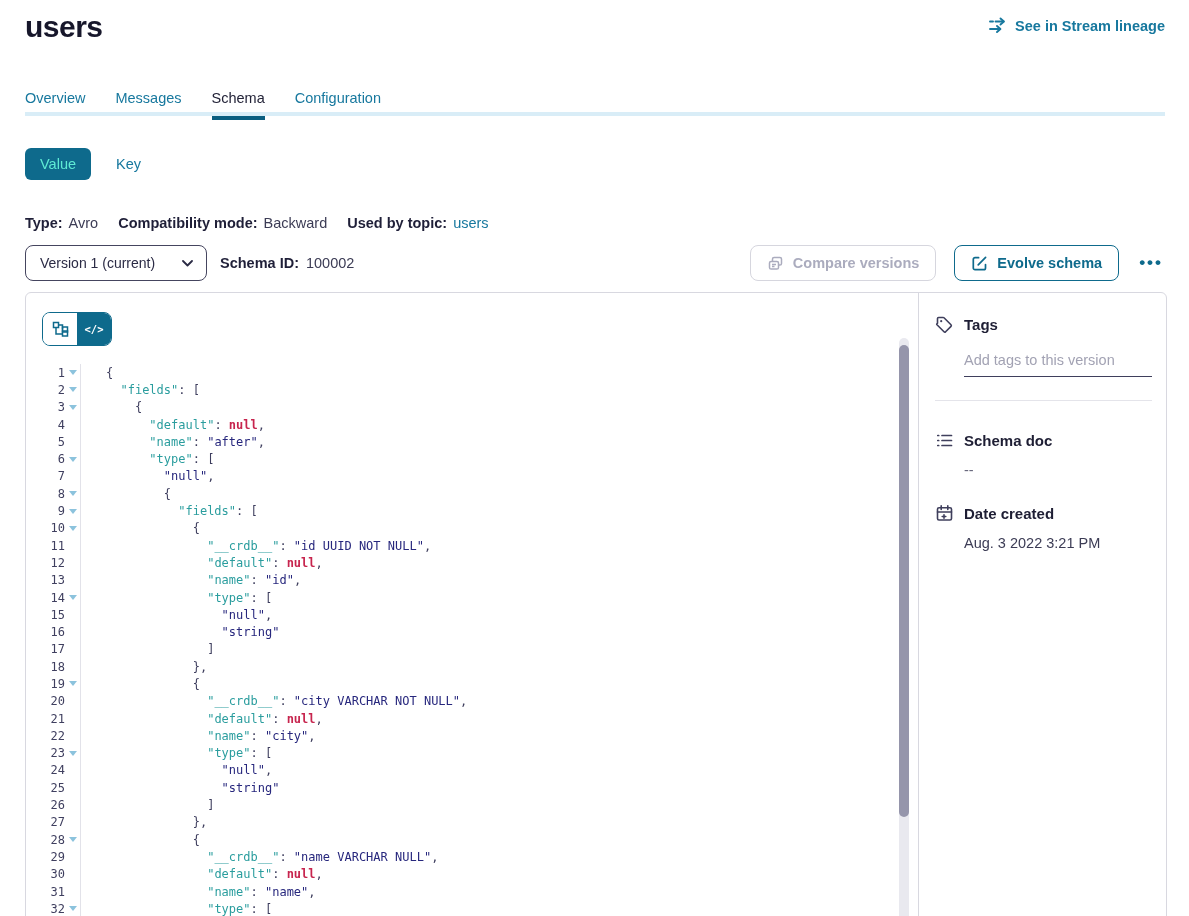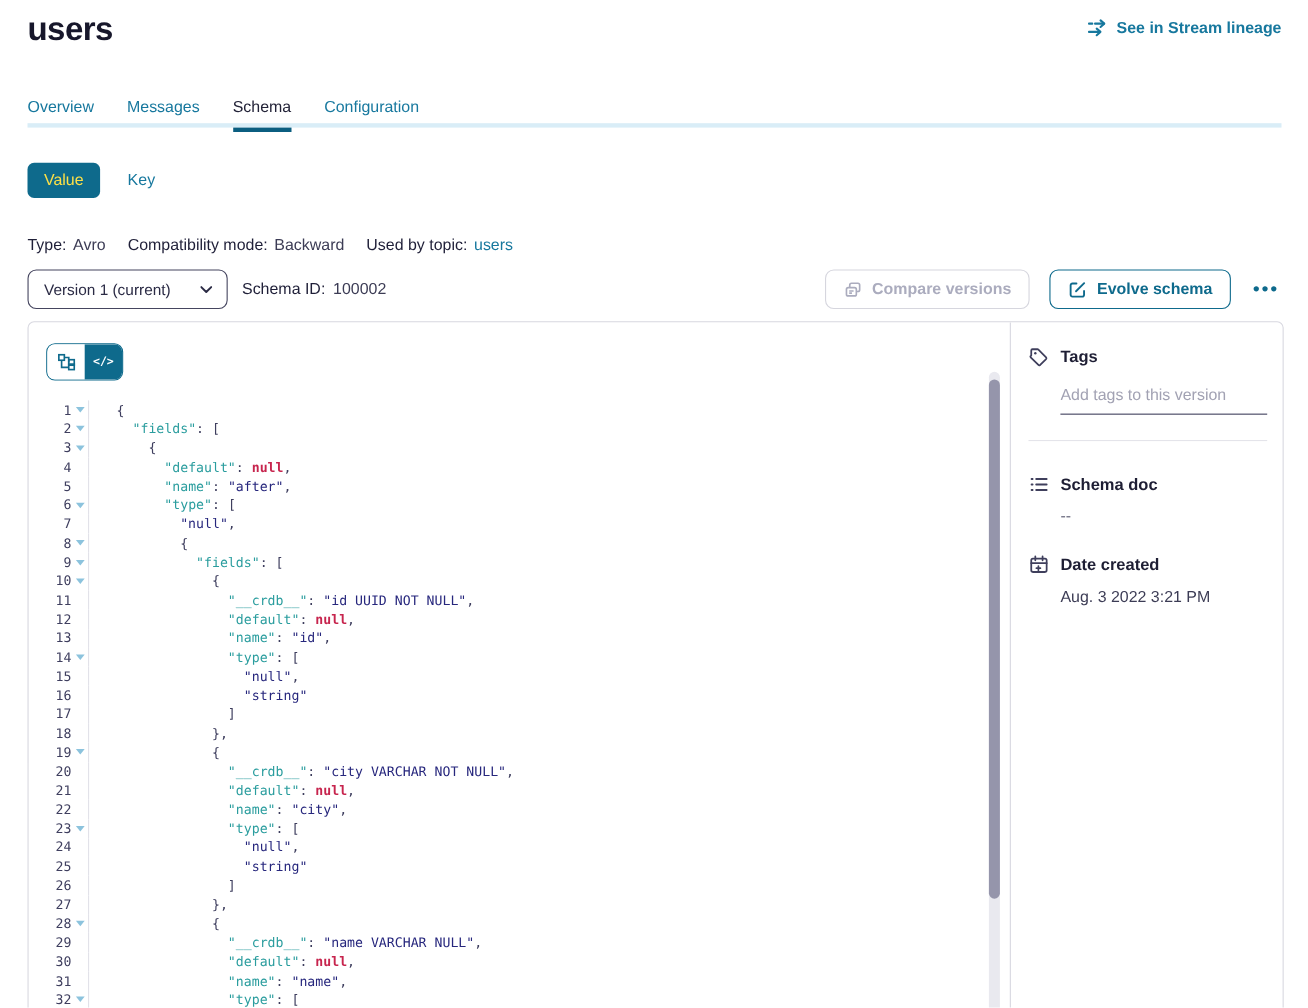--- a/index.html
+++ b/index.html
@@ -12,27 +12,27 @@
   .lineage { display:flex; align-items:center; gap:8px; color:#17789e;
     font-size:14.5px; font-weight:600; margin-top:6px; cursor:pointer; }
 
   .tabs { position:relative; margin:46px 24px 0 25px; display:flex; gap:30px; }
   .tabs .track { position:absolute; left:0; right:0; bottom:0; height:4px; background:#d9edf7; }
   .tab { position:relative; font-size:14.5px; color:#17789e; padding-bottom:10px; cursor:pointer; z-index:1; }
   .tab.active { color:#232338; }
   .tab.active .active-bar { position:absolute; left:0; right:0; bottom:-4px; height:4px; background:#0b5e80; }
 
   .toggle-row { margin:32px 0 0 25px; display:flex; align-items:center; }
-  .btn-value { background:#0e6a8c; color:#fde047; border:none; border-radius:6px;
+  .btn-value { background:#0e6a8c; color:#5eead4; border:none; border-radius:6px;
     font-size:14.5px; padding:8px 15px; cursor:pointer; font-family:inherit; }
   .key-link { margin-left:25px; color:#17789e; font-size:14.5px; cursor:pointer; }
 
   .meta-row { margin:35px 0 0 25px; display:flex; gap:20px; font-size:14.5px; }
   .meta-item { display:flex; gap:6px; }
-  .meta-label { font-weight:400; color:#1f1f38; }
+  .meta-label { font-weight:700; color:#1f1f38; }
   .meta-value { color:#3c3c55; }
   .meta-value.link { color:#17789e; cursor:pointer; }
 
   .version-row { margin:14px 24px 0 25px; display:flex; align-items:center; }
   .select { width:182px; height:36px; border:1.5px solid #45455f; border-radius:8px;
     display:flex; align-items:center; justify-content:space-between;
     padding:0 13px 0 14px; font-size:14px; color:#2b2b45; cursor:pointer; background:#fff; }
   .schema-id { margin-left:13px; display:flex; gap:7px; font-size:14.5px; }
   .actions { margin-left:auto; display:flex; align-items:center; gap:18px; }
   .btn-outline { height:36px; border-radius:8px; border:1px solid; background:#fff;

